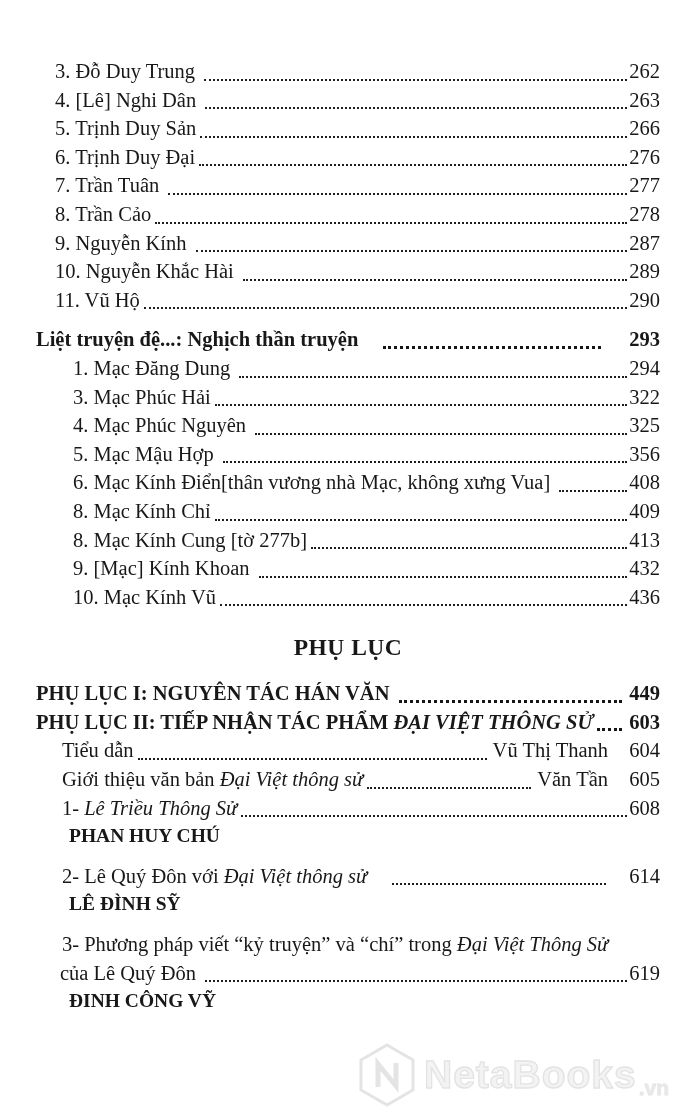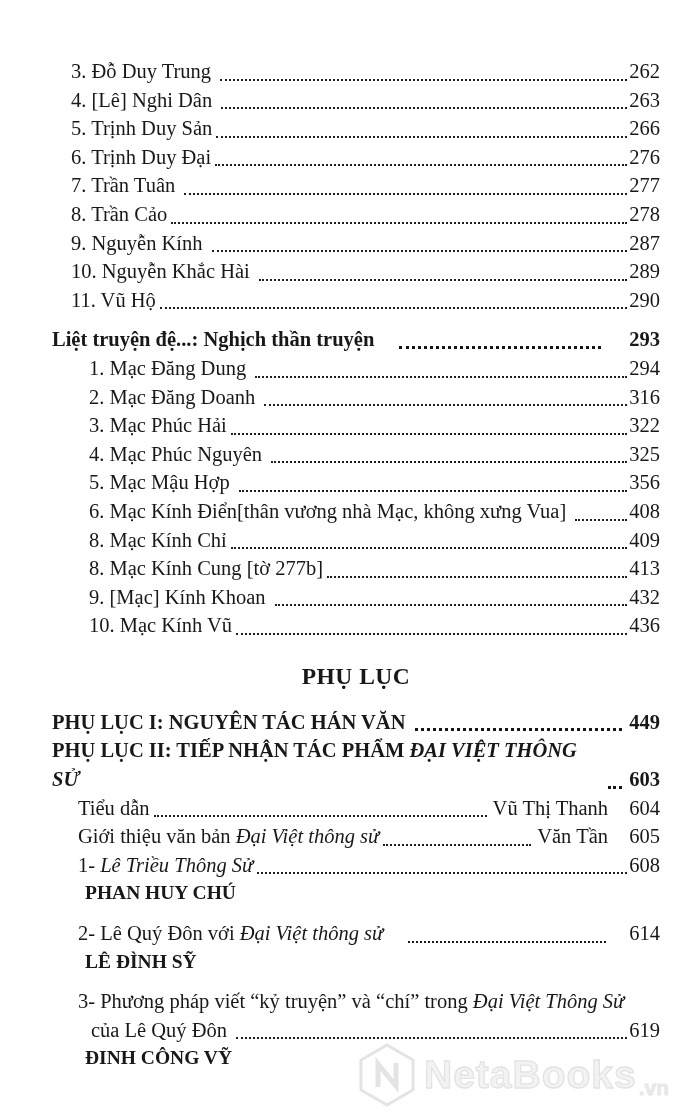--- a/index.html
+++ b/index.html
@@ -2,21 +2,21 @@
 <html><head>
 <meta charset="utf-8">
 <style>
   html,body{margin:0;padding:0;}
   body{
     width:700px;height:1120px;position:relative;overflow:hidden;
     background:#ffffff;color:#181818;
     font-family:"Liberation Serif","DejaVu Serif",serif;
   }
   .toc{
-    position:absolute;top:57px;left:52px;right:40px;
+    position:absolute;top:57px;left:36px;right:40px;
   }
   .row{
     display:flex;align-items:flex-end;
     min-height:28.6px;line-height:28.6px;
     font-size:20.5px;white-space:pre;
   }
   .row .label{flex:0 1 auto;}
   .row .label span{white-space:pre-wrap;}
   .leader{
     flex:1 1 auto;min-width:14px;
@@ -24,21 +24,21 @@
     margin:0 2px 5px 4px;
   }
   .page{flex:0 0 auto;text-align:right;}
   .author-name{flex:0 0 auto;padding-left:4px;}
   .page.w-col{min-width:52px;}
   .it{font-style:italic;}
   
   .row.lvl1{margin-left:19px;}
   .row.lvl2{margin-left:37px;}
   .row.sub{margin-left:26px;}
-  .row.cont{margin-left:39px;}
+  .row.cont{margin-left:24px;}
   .row.author{margin-left:33px;font-weight:700;font-size:19.5px;text-align:center;}
   
   .row.section{font-weight:700;}
   .row.section .leader{border-bottom:3px dotted #161616;margin-bottom:5px;}
   .row.section .page{padding-left:5px;}
   .row.gap{margin-top:11px;gap:21px;}
   
   .row.heading{
     display:block;text-align:center;font-weight:700;
     font-size:23.5px;line-height:32px;min-height:32px;
@@ -71,21 +71,20 @@
     <div class="row item lvl1"><span class="label"><span>4. [Lê] Nghi Dân </span></span><span class="leader"></span><span class="page">263</span></div>
     <div class="row item lvl1"><span class="label"><span>5. Trịnh Duy Sản</span></span><span class="leader"></span><span class="page">266</span></div>
     <div class="row item lvl1"><span class="label"><span>6. Trịnh Duy Đại</span></span><span class="leader"></span><span class="page">276</span></div>
     <div class="row item lvl1"><span class="label"><span>7. Trần Tuân </span></span><span class="leader"></span><span class="page">277</span></div>
     <div class="row item lvl1"><span class="label"><span>8. Trần Cảo</span></span><span class="leader"></span><span class="page">278</span></div>
     <div class="row item lvl1"><span class="label"><span>9. Nguyễn Kính </span></span><span class="leader"></span><span class="page">287</span></div>
     <div class="row item lvl1"><span class="label"><span>10. Nguyễn Khắc Hài </span></span><span class="leader"></span><span class="page">289</span></div>
     <div class="row item lvl1"><span class="label"><span>11. Vũ Hộ</span></span><span class="leader"></span><span class="page">290</span></div>
     <div class="row section gap"><span class="label"><span>Liệt truyện đệ...: Nghịch thần truyện</span></span><span class="leader"></span><span class="page">293</span></div>
     <div class="row item lvl2"><span class="label"><span>1. Mạc Đăng Dung </span></span><span class="leader"></span><span class="page">294</span></div>
-    <div class="row item lvl2"><span class="label"><span>2. Mạc Đăng Doanh </span></span><span class="leader"></span><span class="page">316</span></div>
     <div class="row item lvl2"><span class="label"><span>3. Mạc Phúc Hải</span></span><span class="leader"></span><span class="page">322</span></div>
     <div class="row item lvl2"><span class="label"><span>4. Mạc Phúc Nguyên </span></span><span class="leader"></span><span class="page">325</span></div>
     <div class="row item lvl2"><span class="label"><span>5. Mạc Mậu Hợp </span></span><span class="leader"></span><span class="page">356</span></div>
     <div class="row item lvl2"><span class="label"><span>6. Mạc Kính Điển[thân vương nhà Mạc, không xưng Vua] </span></span><span class="leader"></span><span class="page">408</span></div>
     <div class="row item lvl2"><span class="label"><span>8. Mạc Kính Chỉ</span></span><span class="leader"></span><span class="page">409</span></div>
     <div class="row item lvl2"><span class="label"><span>8. Mạc Kính Cung [tờ 277b]</span></span><span class="leader"></span><span class="page">413</span></div>
     <div class="row item lvl2"><span class="label"><span>9. [Mạc] Kính Khoan </span></span><span class="leader"></span><span class="page">432</span></div>
     <div class="row item lvl2"><span class="label"><span>10. Mạc Kính Vũ</span></span><span class="leader"></span><span class="page">436</span></div>
     <div class="row heading"><span class="label"><span>PHỤ LỤC</span></span></div>
     <div class="row section"><span class="label"><span>PHỤ LỤC I: NGUYÊN TÁC HÁN VĂN </span></span><span class="leader"></span><span class="page">449</span></div>

